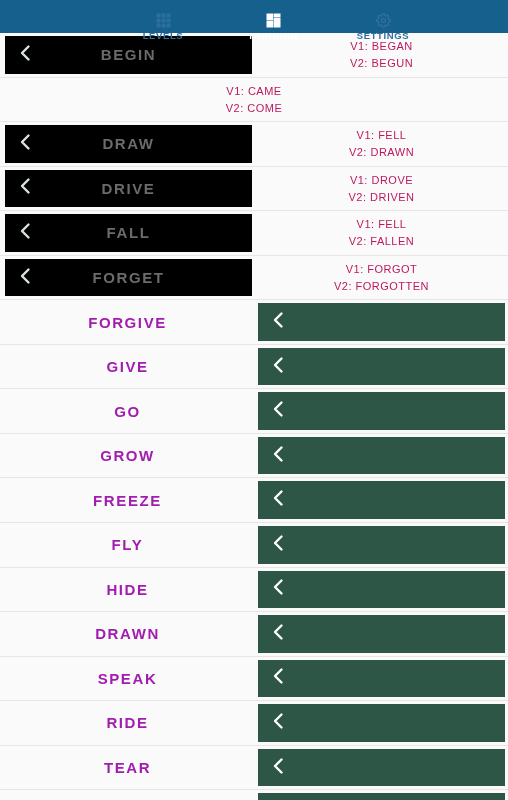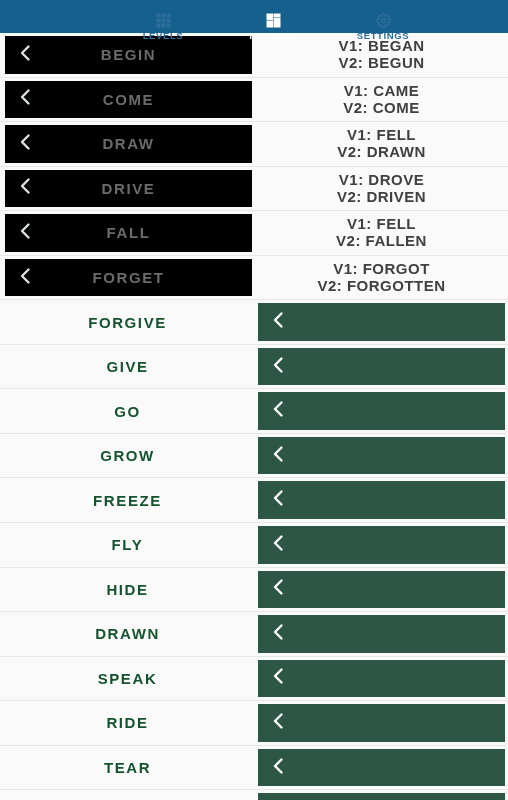--- a/index.html
+++ b/index.html
@@ -133,34 +133,34 @@
 
   .forms {
     display: flex;
     flex-direction: column;
     align-items: center;
     justify-content: center;
     gap: 3px;
     width: 100%;
   }
   .forms .form-line {
-    font-size: 15px;
-    font-weight: bold;
+    font-size: 11px;
+    font-weight: normal;
     letter-spacing: 0.5px;
-    color: #404040;
+    color: #be185d;
     line-height: 14px;
     font-family: "Liberation Sans", "DejaVu Sans", sans-serif;
   }
 
   
   .verb-plain {
     font-size: 15px;
     font-weight: bold;
     letter-spacing: 1.6px;
-    color: #14532d;
+    color: #a21caf;
     font-family: "Liberation Sans", "DejaVu Sans", sans-serif;
   }
   .cover-right {
     position: absolute;
     left: 3px;
     top: 3px;
     right: 3px;
     bottom: 3px;
     background: #2e5647;
     display: flex;
@@ -231,28 +231,20 @@
           </div>
         </div>
         <div class="cell-right">
           <div class="forms">
             <div class="form-line">V1: BEGAN</div>
             <div class="form-line">V2: BEGUN</div>
           </div>
         </div>
       </div>
       <div class="row">
-        <div class="cell-left">
-          <div class="cover-left">
-            <span class="chev"><svg width="13" height="18" viewBox="0 0 13 18" fill="none" stroke-width="2.4" stroke-linecap="round" stroke-linejoin="round">
-                <polyline points="9.5,2.5 3,9 9.5,15.5"></polyline>
-              </svg></span>
-            <span class="verb-on-cover">COME</span>
-          </div>
-        </div>
         <div class="cell-right">
           <div class="forms">
             <div class="form-line">V1: CAME</div>
             <div class="form-line">V2: COME</div>
           </div>
         </div>
       </div>
       <div class="row">
         <div class="cell-left">
           <div class="cover-left">

